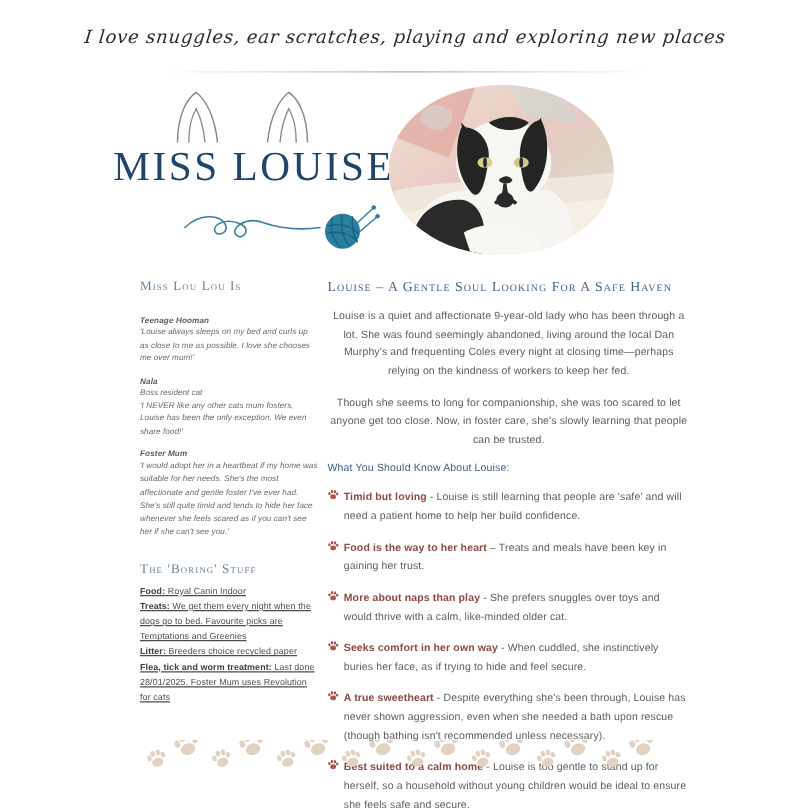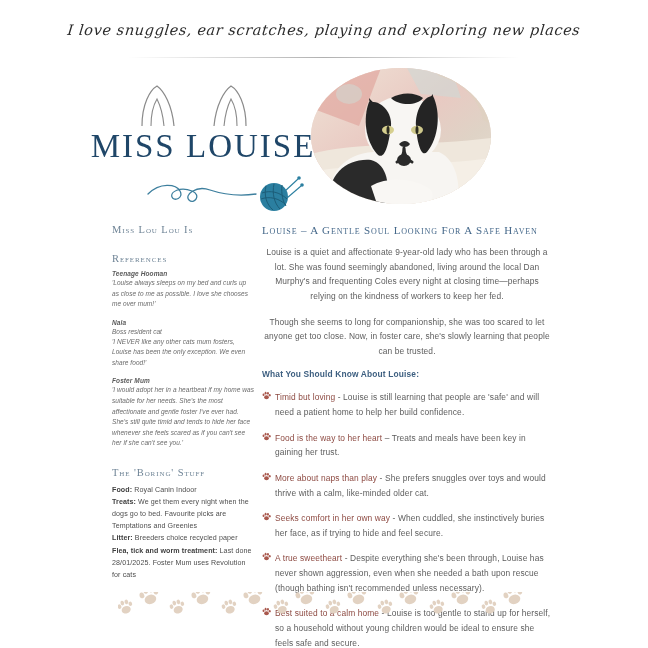--- a/index.html
+++ b/index.html
@@ -21,21 +21,21 @@
     letter-spacing:.6px;
     color:#2b2b2b;
     transform:skewX(-6deg);
   }
   .rule-top{
     position:absolute;left:128px;top:57px;width:392px;height:1px;
     background:linear-gradient(to right,rgba(160,160,160,0),rgba(150,150,150,.75),rgba(160,160,160,0));
   }
 
   
-  .logo-wrap{position:absolute;left:88px;top:80px;width:230px;height:130px;}
+  .logo-wrap{position:absolute;left:88px;top:68px;width:230px;height:130px;}
   .ears{position:absolute;left:46px;top:2px;width:120px;height:46px;}
   .brand{
     position:absolute;left:0;top:48px;width:230px;
     text-align:center;
     font-family:"Liberation Serif", serif;
     font-size:33px;
     letter-spacing:2.0px;
     color:#1f4668;
     white-space:nowrap;
   }
@@ -82,37 +82,38 @@
   }
   .ref-role{font-size:6.5px;font-style:italic;color:#6a6a6a;line-height:1.6;}
   .ref-quote{
     font-size:6.5px;font-style:italic;color:#6a6a6a;
     line-height:1.62;letter-spacing:.05px;
   }
 
   .boring-line{
     font-size:7.1px;color:#4d4d4d;line-height:1.72;margin-bottom:0;
     letter-spacing:.1px;
+    text-decoration:underline;
   }
   .boring-line b{color:#3f3f3f;font-weight:bold;}
 
   
   .body-p{
     font-size:8.4px;line-height:1.74;color:#5d5d5d;
     margin:0 0 11px 0;letter-spacing:.12px;text-align:center;
   }
   .know-head{
-    font-size:8.4px;font-weight:bold;color:#3d5f80;
+    font-size:8.4px;font-weight:normal;color:#3d5f80;
     margin:0 0 11px 0;letter-spacing:.15px;
   }
   .kp{
     position:relative;padding-left:13px;margin:0 0 11px 0;
     font-size:8.4px;line-height:1.74;color:#5d5d5d;letter-spacing:.12px;
   }
-  .kp b{color:#8d4a42;font-weight:normal;}
+  .kp b{color:#8d4a42;font-weight:bold;}
   .kp .pawb{position:absolute;left:0;top:1px;width:9px;height:9px;}
 
   
   .paw-strip{position:absolute;left:118px;top:592px;width:420px;height:34px;}
 </style>
 </head>
 <body>
 
 <div class="page">
 
@@ -182,21 +183,20 @@
 
       <path d="M60 118 C78 108 104 110 120 122 C124 128 120 136 112 136 L66 136 Z" fill="#f9f7f4"></path>
     </svg>
   </div>
 
   <div class="col-left">
 
     <h2 class="sec">Miss Lou Lou is</h2>
 
     <div style="height:12px"></div>
-    <h2 class="sec">References</h2>
 
     <div class="ref-block">
       <div class="ref-name">Teenage Hooman</div>
       <div class="ref-quote">'Louise always sleeps on my bed and curls up as close to me as possible. I love she chooses me over mum!'</div>
     </div>
 
     <div class="ref-block">
       <div class="ref-name">Nala</div>
       <div class="ref-role">Boss resident cat</div>
       <div class="ref-quote">'I NEVER like any other cats mum fosters, Louise has been the only exception. We even share food!'</div>

